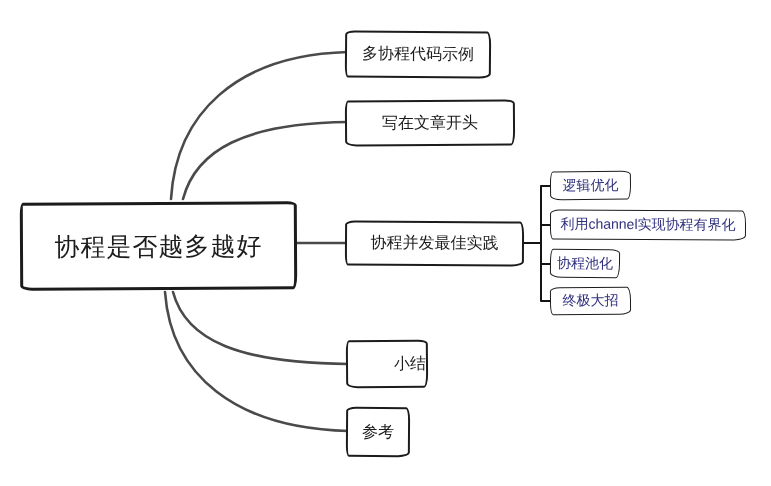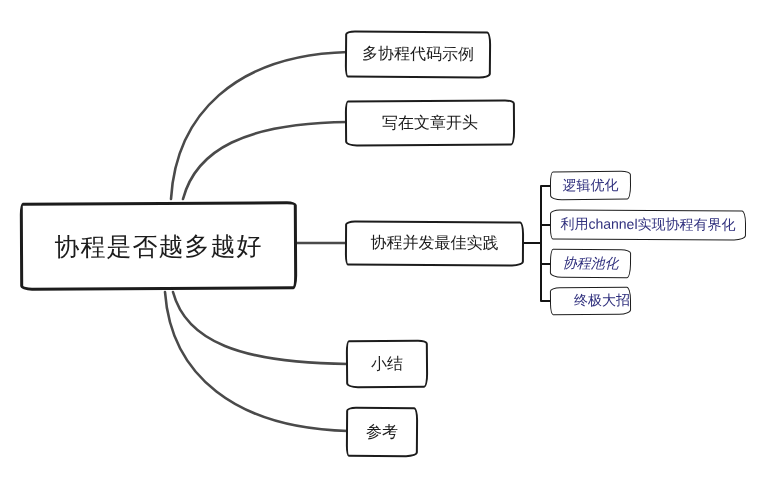--- a/index.html
+++ b/index.html
@@ -59,31 +59,31 @@
     left: 20px; top: 202px; width: 277px; height: 88px;
     border-width: 3px;
     font-size: 25px;
     letter-spacing: 1px;
     transform: rotate(-0.3deg);
   }
   .node.branch { height: 47px; font-size: 16px; }
   .node.b0 { left: 345px; top: 31px;  width: 146px; transform: rotate(0.5deg); }
   .node.b1 { left: 345px; top: 100px; width: 170px; height: 46px; transform: rotate(-0.4deg); }
   .node.b2 { left: 345px; top: 221px; width: 179px; height: 45px; transform: rotate(0.3deg); }
-  .node.b3 { left: 346px; top: 340px; width: 82px;  height: 48px; transform: rotate(-0.5deg); }
-  .node.b4 { left: 346px; top: 407px; width: 72px;  height: 50px; transform: rotate(0.4deg); }
+  .node.b3 { left: 346px; top: 340px; width: 82px;  height: 48px; transform: rotate(-0.5deg); justify-content: flex-end; }
+  .node.b4 { left: 346px; top: 407px; width: 64px;  height: 50px; transform: rotate(0.4deg); }
   .node.child {
     border-width: 1.5px;
     color: var(--child-text);
     font-size: 14px;
   }
   .node.c0 { left: 550px; top: 171px; width: 81px;  height: 29px; transform: rotate(-0.6deg); }
   .node.c1 { left: 550px; top: 210px; width: 196px; height: 30px; transform: rotate(0.3deg); }
-  .node.c2 { left: 550px; top: 249px; width: 81px;  height: 29px; transform: rotate(0.5deg); font-style: italic; }
-  .node.c3 { left: 550px; top: 287px; width: 81px;  height: 28px; transform: rotate(-0.4deg); justify-content: flex-end; }
+  .node.c2 { left: 550px; top: 249px; width: 70px;  height: 29px; transform: rotate(0.5deg); }
+  .node.c3 { left: 550px; top: 287px; width: 81px;  height: 28px; transform: rotate(-0.4deg); }
   .node span { pointer-events: none; }
 </style>
 </head>
 <body>
 
 <div class="canvas">
 
   <svg class="connector-layer" viewBox="0 0 771 486" xmlns="http://www.w3.org/2000/svg">
     <path class="curve" d="M171,199 C176,115 235,55 348,52"></path>
     <path class="curve" d="M183,199 C196,150 245,123 348,122"></path>

